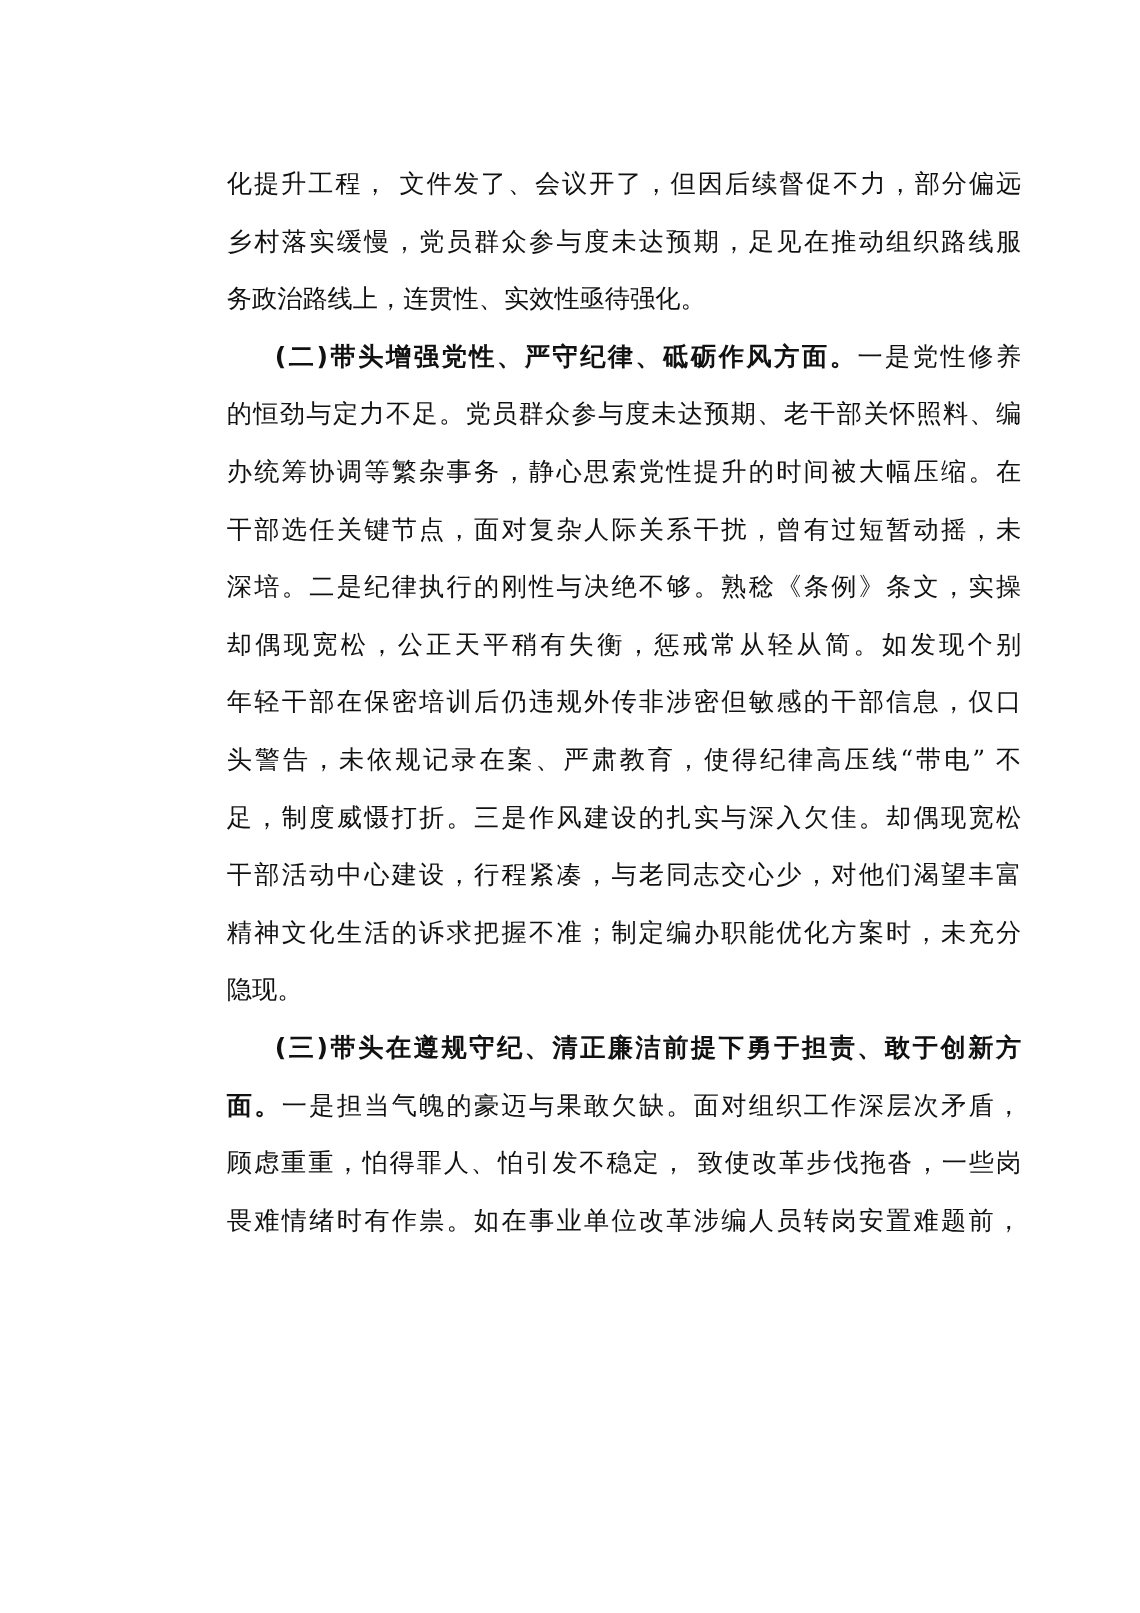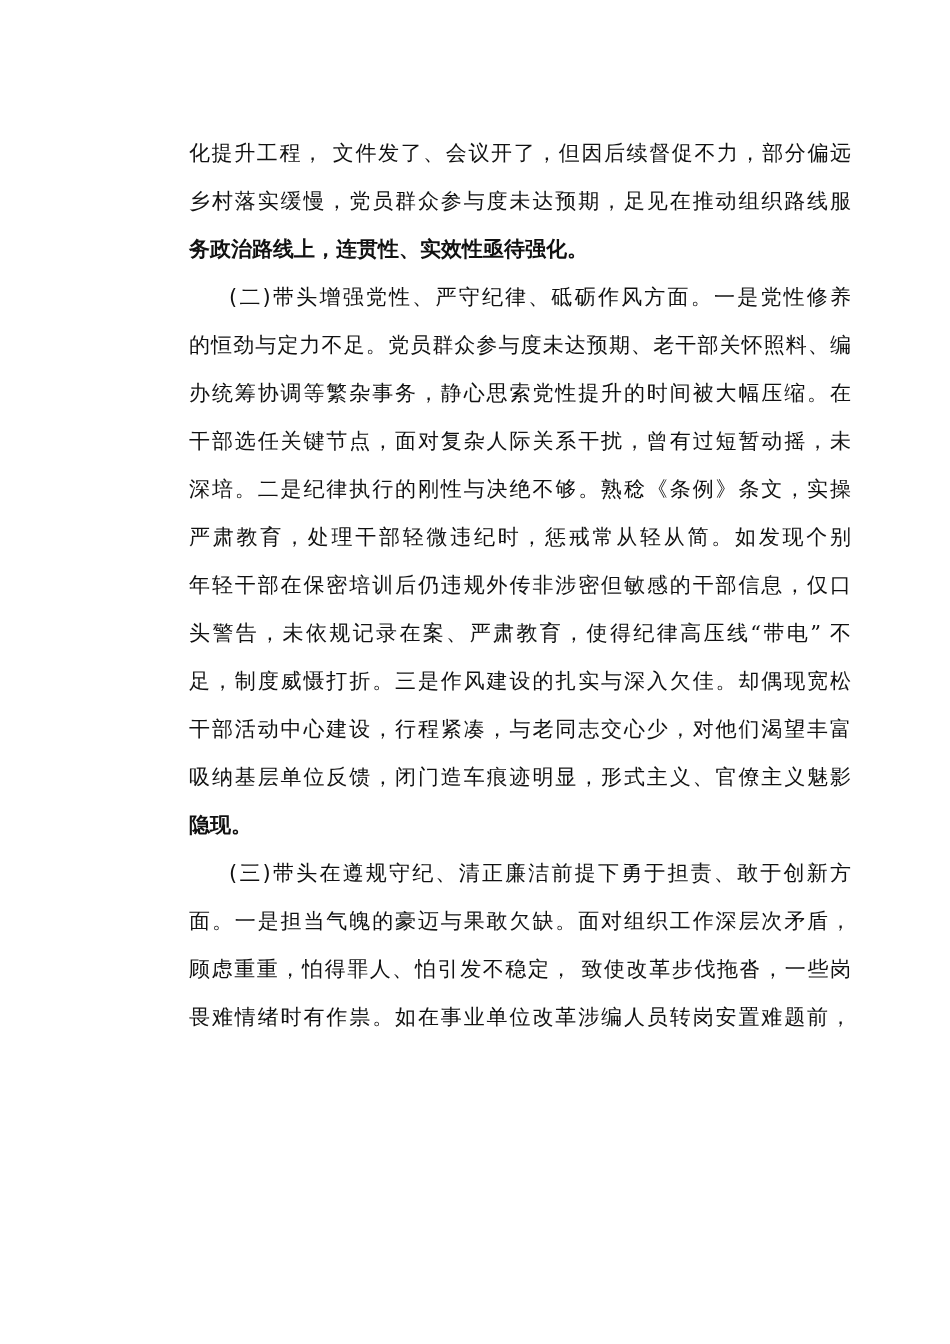--- a/index.html
+++ b/index.html
@@ -26,52 +26,51 @@
     height: 48px;
     line-height: 48px;
     font-size: 21px;
     white-space: nowrap;
     text-align: justify;
     text-align-last: justify;
     letter-spacing: 0;
   }
   .line.last {
     text-align-last: left;
-    font-weight: bold;
   }
   .line.indent {
     padding-left: 40px;
   }
   .bold {
-    font-weight: normal;
+    font-weight: bold;
     font-family: "DejaVu Sans", "Liberation Sans", sans-serif;
   }
 </style>
 </head>
 <body>
 
 <div class="page">
 
   <div class="line">化提升工程， 文件发了、会议开了，但因后续督促不力，部分偏远</div>
   <div class="line">乡村落实缓慢，党员群众参与度未达预期，足见在推动组织路线服</div>
   <div class="line last">务政治路线上，连贯性、实效性亟待强化。</div>
 
   <div class="line indent">
     <span class="bold">(二)带头增强党性、严守纪律、砥砺作风方面。</span><span>一是党性修养</span>
   </div>
   <div class="line">的恒劲与定力不足。党员群众参与度未达预期、老干部关怀照料、编</div>
   <div class="line">办统筹协调等繁杂事务，静心思索党性提升的时间被大幅压缩。在</div>
   <div class="line">干部选任关键节点，面对复杂人际关系干扰，曾有过短暂动摇，未</div>
   <div class="line">深培。二是纪律执行的刚性与决绝不够。熟稔《条例》条文，实操</div>
-  <div class="line">严肃教育，处理干部轻微违纪时，惩戒常从轻从简。如发现个别</div>
+  <div class="line">却偶现宽松，公正天平稍有失衡，惩戒常从轻从简。如发现个别</div>
   <div class="line">年轻干部在保密培训后仍违规外传非涉密但敏感的干部信息，仅口</div>
   <div class="line">头警告，未依规记录在案、严肃教育，使得纪律高压线“带电” 不</div>
   <div class="line">足，制度威慑打折。三是作风建设的扎实与深入欠佳。却偶现宽松</div>
   <div class="line">干部活动中心建设，行程紧凑，与老同志交心少，对他们渴望丰富</div>
-  <div class="line">吸纳基层单位反馈，闭门造车痕迹明显，形式主义、官僚主义魅影</div>
+  <div class="line">精神文化生活的诉求把握不准；制定编办职能优化方案时，未充分</div>
   <div class="line last">隐现。</div>
 
   <div class="line indent">
     <span class="bold">(三)带头在遵规守纪、清正廉洁前提下勇于担责、敢于创新方</span>
   </div>
   <div class="line">
     <span class="bold">面。</span><span>一是担当气魄的豪迈与果敢欠缺。面对组织工作深层次矛盾，</span>
   </div>
   <div class="line">顾虑重重，怕得罪人、怕引发不稳定， 致使改革步伐拖沓，一些岗</div>
   <div class="line">畏难情绪时有作祟。如在事业单位改革涉编人员转岗安置难题前，</div>

